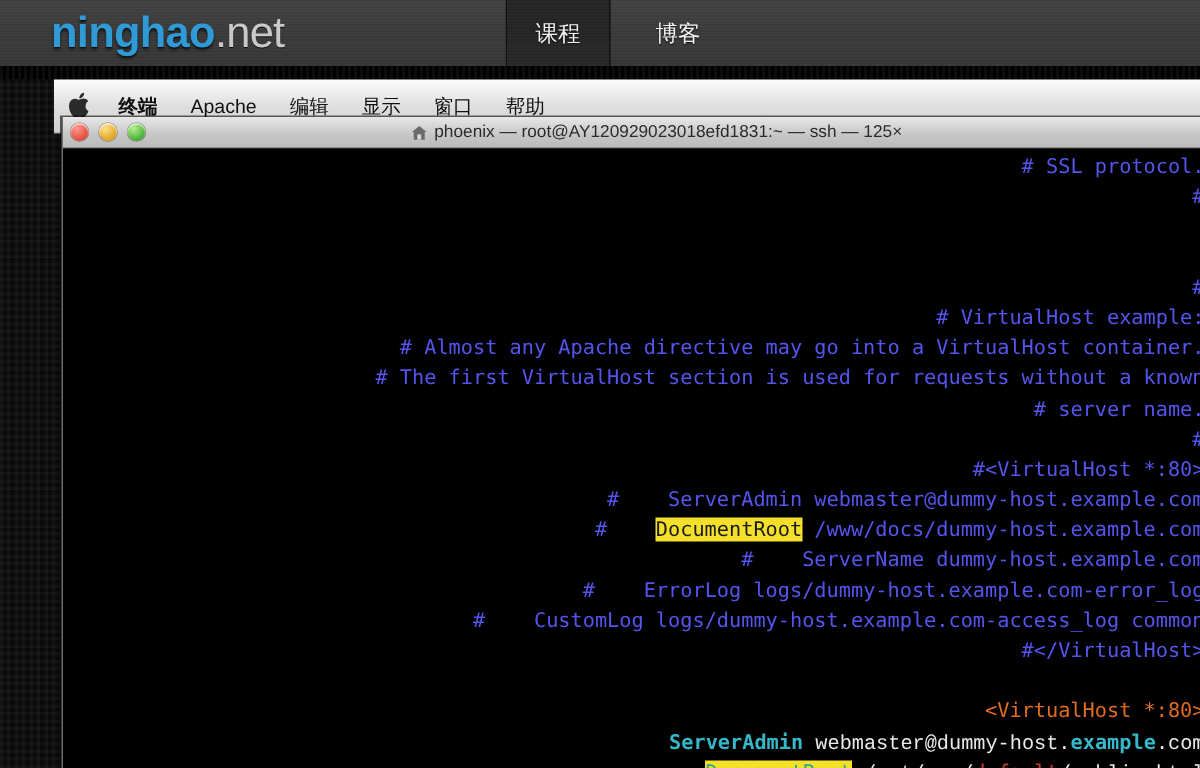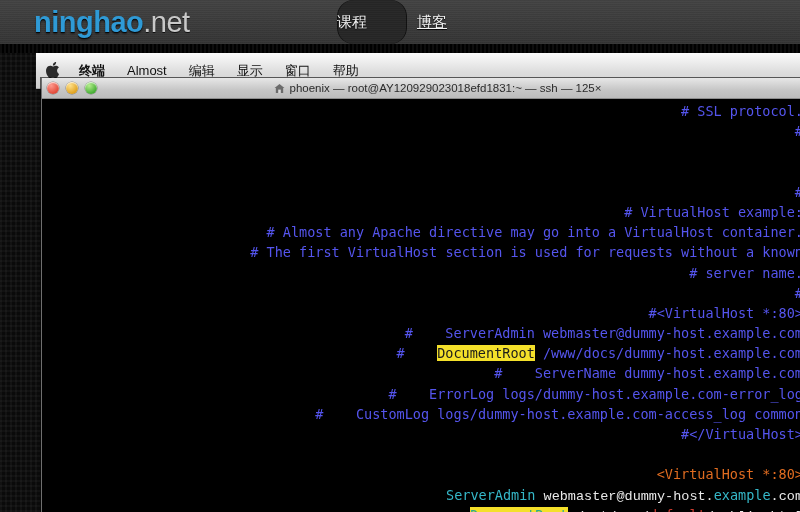--- a/index.html
+++ b/index.html
@@ -26,33 +26,32 @@
   .logo .brand{
     color:#2f9ad6;
     text-shadow:0 1px 0 rgba(0,0,0,.75), 0 2px 2px rgba(0,0,0,.5);
   }
   .logo .tld{
     color:#c9c9c9; font-weight:normal;
     text-shadow:0 1px 0 rgba(0,0,0,.7);
   }
   .nav-tab{
     position:absolute; top:0; height:44px;
-    display:flex; align-items:center; 
+    display:flex; align-items:center; justify-content:center;
     font-size:15px; color:#f2f2f2;
     text-shadow:0 1px 1px rgba(0,0,0,.8);
     cursor:pointer;
-    border-radius:16px;
   }
   .nav-tab.active{
     background:#262626;
     background-image:repeating-linear-gradient(0deg, rgba(255,255,255,.02) 0 1px, rgba(0,0,0,.04) 1px 2px);
     box-shadow:inset 1px 0 0 rgba(0,0,0,.55), inset -1px 0 0 rgba(0,0,0,.55);
   }
   .nav-tab#tab-kecheng{ left:337px; width:70px; }
-  .nav-tab#tab-boke{ left:417px; width:70px;text-decoration:underline; }
+  .nav-tab#tab-boke{ left:417px; width:70px; }
   .header-strip{
     position:absolute; left:0; top:44px; width:800px; height:9px;
     background:#080808;
     background-image:
       repeating-linear-gradient(90deg, #0d0d0d 0 2px, #000 2px 4px),
       repeating-linear-gradient(0deg, #121212 0 2px, #000 2px 4px);
   }
 
   
   .page-bg{
@@ -107,21 +106,21 @@
     position:relative; width:100%; height:413px;
     background:#000; overflow:hidden;
     font-family:"DejaVu Sans Mono","Liberation Mono",monospace;
     font-size:13.5px; line-height:20.2px;
     padding:2px 0 0 0;
     white-space:pre;
   }
   .term-line{ height:20.2px; padding-left:4px; color:#ffffff;text-align:right; }
   .c-comment{ color:#5555ee; }
   .c-orange{ color:#e06c20; }
-  .c-cyan{ color:#35b8c9; }
+  .c-cyan{ color:#35b8c9;font-weight:bold; }
   .c-red{ color:#cc3b2e; }
   .c-white{ color:#e9e9e9;font-family:Liberation Mono, monospace; }
   .hl{ background:#f4e02a; color:#1b1b1b; }
   .hl-cyan{ background:#f4e02a; color:#2aa98f; }
 </style>
 </head>
 <body>
 
 <div id="root">
 
@@ -140,21 +139,21 @@
   <div class="page-bg"></div>
 
   <div class="mac-menubar">
     <span class="apple-icon">
       <svg width="16" height="19" viewBox="0 0 16 19">
         <path fill="#2b2b2b" d="M11.1 9.6c0-2.1 1.7-3.1 1.8-3.2-1-1.4-2.5-1.6-3-1.7-1.3-.1-2.5.8-3.1.8-.6 0-1.6-.7-2.7-.7-1.4 0-2.7.8-3.4 2.1-1.4 2.5-.4 6.2 1 8.2.7 1 1.5 2.1 2.5 2.1 1 0 1.4-.6 2.6-.6 1.2 0 1.5.6 2.6.6 1.1 0 1.8-1 2.5-2 .8-1.1 1.1-2.2 1.1-2.3-.1 0-2-.8-2-3.3z"></path>
         <path fill="#2b2b2b" d="M9.3 3.4c.5-.7.9-1.6.8-2.5-.8 0-1.8.5-2.4 1.2-.5.6-.9 1.6-.8 2.5.9.1 1.8-.4 2.4-1.2z"></path>
       </svg>
     </span>
     <span class="menu-item bold">终端</span>
-    <span class="menu-item">Almost</span>
+    <span class="menu-item">Apache</span>
     <span class="menu-item">编辑</span>
     <span class="menu-item">显示</span>
     <span class="menu-item">窗口</span>
     <span class="menu-item">帮助</span>
   </div>
 
   <div class="term-window">
     <div class="titlebar">
       <div class="lights">
         <span class="light red"></span>

